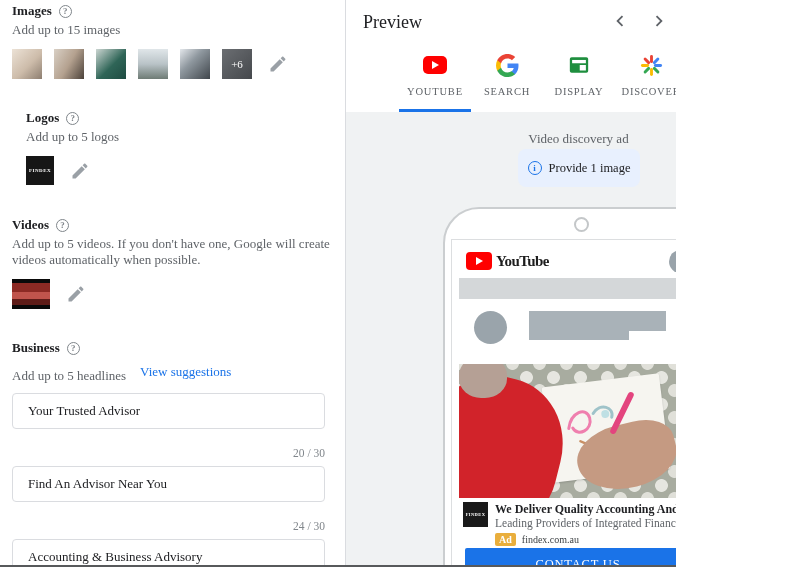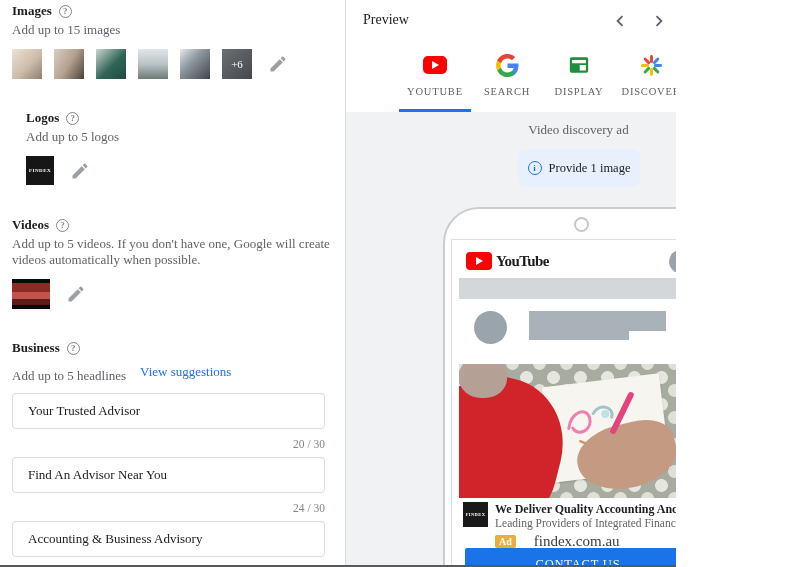--- a/index.html
+++ b/index.html
@@ -18,46 +18,46 @@
               color:#fff;font-size:11px;}
   .pencil{width:20px;height:20px;margin-left:4px;}
   .logo-thumb{width:28px;height:29px;background:#161616;display:flex;align-items:center;justify-content:center;
               color:#fff;font-size:5px;font-weight:700;letter-spacing:0.5px;}
   .video-thumb{width:38px;height:30px;background:
      linear-gradient(180deg,#0a0a0a 0 13%,#8c2a24 13% 42%,#c0544c 42% 68%,#5e1c18 68% 87%,#0a0a0a 87% 100%);}
   .hl-subrow{display:flex;align-items:center;gap:14px;margin-top:4px;}
   .link{color:#1a73e8;font-size:13px;cursor:pointer;}
   .hl-input{display:block;width:313px;height:36px;box-sizing:border-box;border:1px solid #dadce0;border-radius:4px;
             padding:7px 15px;font-size:13px;color:#202124;font-family:inherit;outline:none;margin-top:7px;background:#fff;}
-  .hl-counter{width:313px;text-align:right;font-size:11.5px;color:#80868b;margin-top:9px;height:12px;line-height:12px;}
+  .hl-counter{width:313px;text-align:right;font-size:11.5px;color:#80868b;margin-top:18px;height:12px;line-height:12px;}
   .hl-partial{width:313px;height:10px;border:1px solid #dadce0;border-radius:4px 4px 0 0;box-sizing:border-box;margin-top:7px;}
   
   .panel-divider{left:345px;top:0;width:1px;height:567px;background:#dadce0;}
   
-  .preview-title{left:363px;top:12px;font-size:14px;color:#202124;}
+  .preview-title{left:363px;top:12px;font-size:18px;color:#202124;}
   .icon-btn{position:absolute;cursor:pointer;}
   .ctrl-divider{left:731px;top:8px;width:1px;height:26px;background:#dadce0;}
   .phone-icon{left:743px;top:9px;width:15px;height:23px;border:2px solid #1a73e8;border-radius:3px;box-sizing:border-box;}
   .phone-icon::after{content:"";position:absolute;left:1px;right:1px;bottom:1px;height:4px;background:#1a73e8;}
   .laptop-icon{left:779px;top:13px;width:19px;height:12px;border:2px solid #5f6368;border-radius:2px;box-sizing:border-box;}
   .laptop-icon::after{content:"";position:absolute;left:-3px;right:-3px;top:12px;height:2.5px;background:#5f6368;border-radius:2px;}
   .columns-icon{left:686px;top:11px;display:flex;gap:4px;}
   .columns-icon span{width:6px;height:19px;border:2px solid #5f6368;border-radius:1px;box-sizing:border-box;display:block;}
   
   .tabs{left:399px;top:46px;display:flex;}
   .tab{width:72px;height:66px;box-sizing:border-box;display:flex;flex-direction:column;align-items:center;
        padding-top:7px;cursor:pointer;}
   .tab-icon{width:24px;height:24px;display:flex;align-items:center;justify-content:center;}
   .tab-label{margin-top:9px;font-size:10.5px;letter-spacing:0.8px;color:#5f6368;}
   .tab.active{border-bottom:3px solid #1a73e8;}
   .yt-play{width:26px;height:18px;background:#f00;border-radius:5px;display:flex;align-items:center;justify-content:center;}
   .yt-play::after{content:"";width:0;height:0;border-left:7px solid #fff;border-top:4.5px solid transparent;border-bottom:4.5px solid transparent;}
   
   .preview-body{left:346px;top:112px;width:465px;height:455px;background:#f0f2f3;}
-  .format-label{left:446px;top:122px;width:265px;text-align:center;font-size:13px;color:#5f6368;}
+  .format-label{left:446px;top:131px;width:265px;text-align:center;font-size:13px;color:#5f6368;}
   .notice-chip{left:518px;top:149px;width:122px;height:38px;background:#e8f0fe;border-radius:8px;
                display:flex;align-items:center;justify-content:center;gap:7px;}
   .info-icon{width:14px;height:14px;border:1.5px solid #1a73e8;border-radius:50%;color:#1a73e8;font-size:9px;
              font-weight:700;display:flex;align-items:center;justify-content:center;box-sizing:border-box;font-style:normal;}
   .chip-text{font-size:12.5px;color:#202124;}
   
   .phone{left:443px;top:207px;width:276px;height:361px;background:#fff;border:2px solid #cbced0;
          border-radius:36px 36px 0 0;box-sizing:border-box;z-index:1;}
   .camera{left:574px;top:217px;width:15px;height:15px;border:2px solid #c4c7c9;border-radius:50%;
           background:#fff;box-sizing:border-box;z-index:2;}
@@ -94,21 +94,21 @@
   
   .ad-info{position:absolute;top:262px;left:11px;right:8px;display:flex;gap:7px;}
   .ad-logo{width:25px;height:25px;background:#191919;display:flex;align-items:center;justify-content:center;
            color:#fff;font-size:4.5px;font-weight:700;letter-spacing:0.4px;flex:0 0 auto;}
   .ad-texts{min-width:0;}
   .ad-title{font-size:12px;font-weight:700;color:#202124;line-height:14px;white-space:nowrap;}
   .ad-desc{font-size:11.5px;color:#5f6368;line-height:13px;margin-top:1px;white-space:nowrap;}
   .ad-meta{display:flex;align-items:center;margin-top:3px;}
   .ad-badge{background:#e9ae3c;color:#fff;font-size:10px;font-weight:700;height:13px;line-height:13px;
             padding:0 4px;border-radius:2px;}
-  .ad-url{font-size:15px;color:#3c4043;margin-left:18px;}
+  .ad-url{font-size:10px;color:#3c4043;margin-left:6px;}
   .ad-dots{font-size:15px;color:#5a5e63;margin-left:auto;line-height:16px;}
   .cta{position:absolute;top:308px;left:13px;right:13px;height:32px;background:#1a73e8;border-radius:2px;
        color:#fff;font-size:12.5px;letter-spacing:0.8px;text-align:center;line-height:32px;cursor:pointer;}
   
   .white-band{left:701px;top:520px;width:110px;height:25px;background:#fff;z-index:5;}
   .bottom-line{left:0;top:565px;width:811px;height:2px;background:#57595b;z-index:60;}
 </style>
 </head>
 <body>
 

